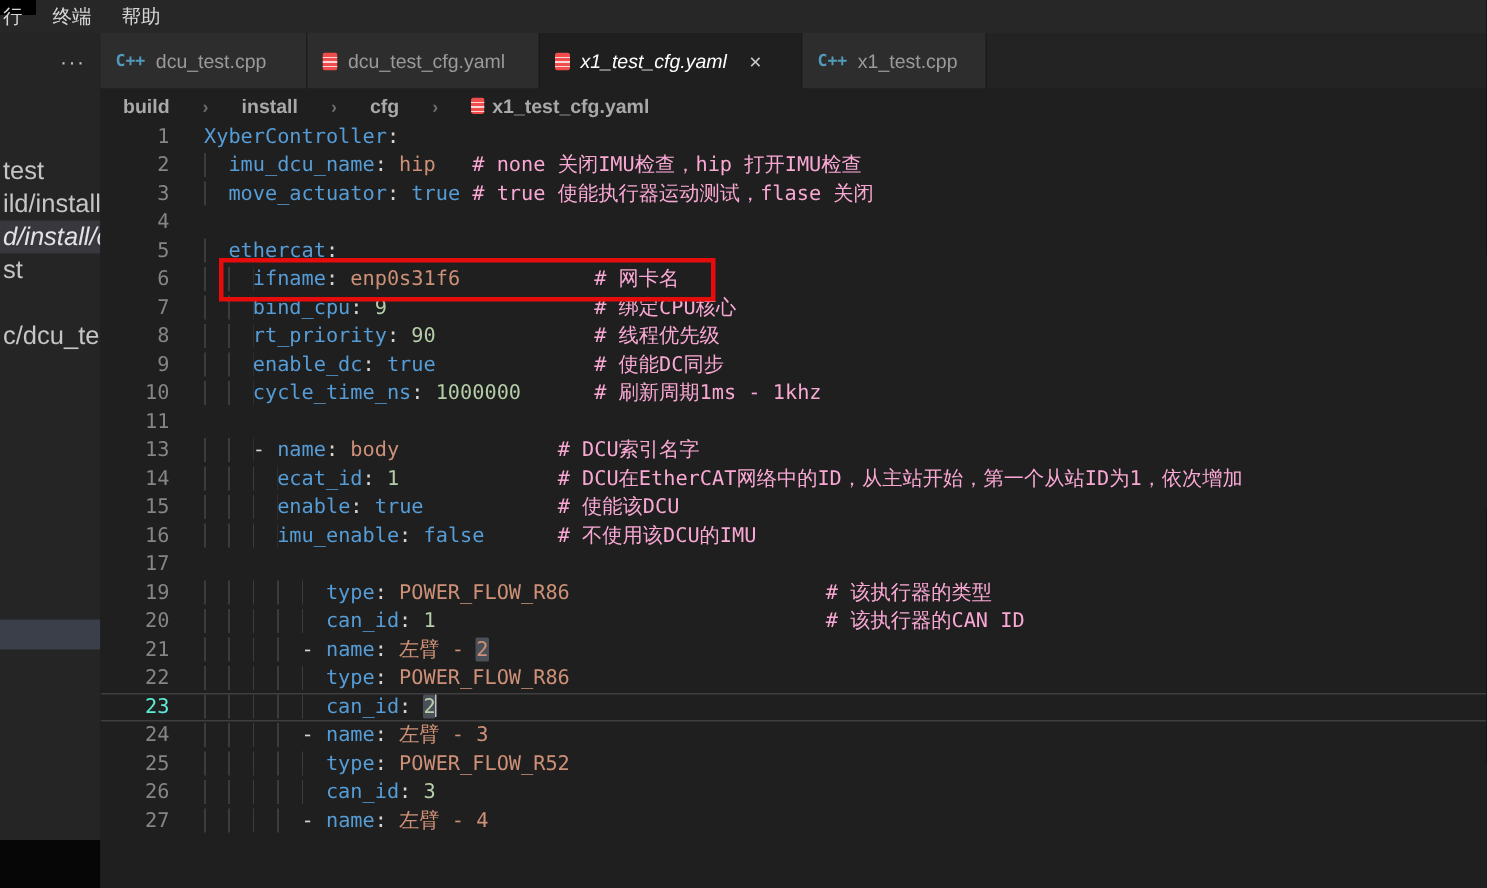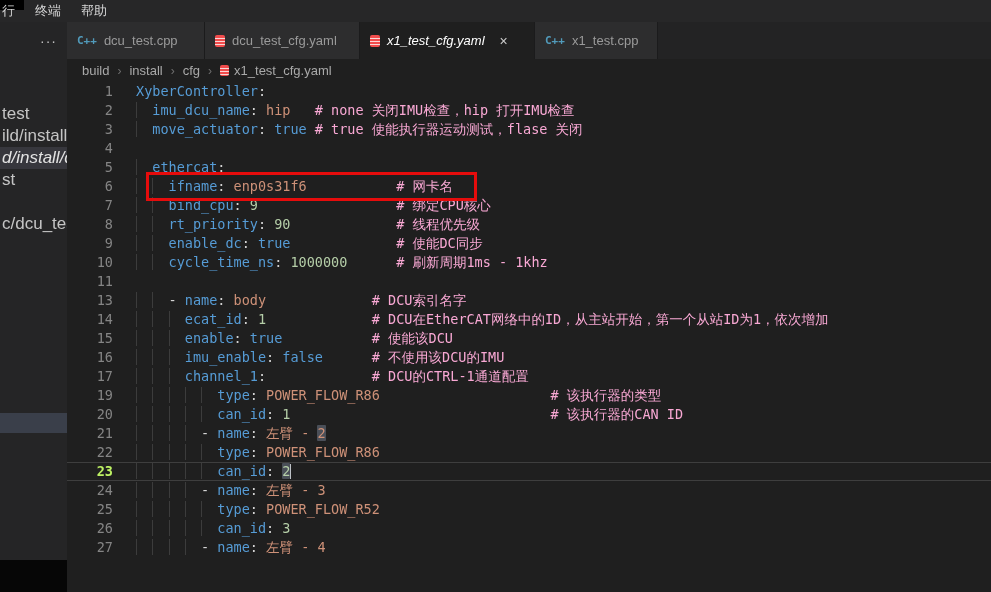--- a/index.html
+++ b/index.html
@@ -33,31 +33,31 @@
   
   #sidebar { position:absolute; left:0; top:59px; width:67px; bottom:0; background:#252526; overflow:hidden; }
   #side-rows { position:absolute; left:0; top:44px; width:100%; }
   .side-row { height:22px; line-height:22px; font-size:17px; color:#c5c5c5; padding-left:2px;
               white-space:nowrap; overflow:hidden; cursor:pointer; }
   .side-row.selected { background:#37373d; color:#e3e3e3; font-style:italic; }
   #side-band { position:absolute; left:0; top:354px; width:100%; height:20px; background:#3a3f4a; }
   #side-black { position:absolute; left:0; top:501px; width:100%; height:32px; background:#060606; }
   
   #editor { position:absolute; left:67px; top:59px; right:0; bottom:0; background:#1f1f1f; overflow:hidden; }
-  #breadcrumb { height:23px; display:flex; align-items:center; padding-left:15px; gap:8px;
-                font-size:13px; color:#a9a9a9; }
+  #breadcrumb { height:23px; display:flex; align-items:center; padding-left:15px; gap:22px;
+                font-size:13px; color:#a9a9a9;font-weight:bold; }
   .crumb { cursor:pointer; }
   .crumb-sep { color:#6e6e6e; font-size:12px; }
   #crumb-file { display:flex; align-items:center; gap:5px; cursor:pointer; }
   #code { position:absolute; left:0; top:23px; right:0; bottom:0;
           font-family:"DejaVu Sans Mono", monospace; font-size:13.5px; }
   .code-line { display:flex; height:19px; line-height:19px; white-space:pre; cursor:text; }
   .code-line.active { box-shadow: inset 0 1px 0 #3e3e3e, inset 0 -1px 0 #3e3e3e; }
   .ln { width:46px; flex:0 0 46px; text-align:right; color:#858585; user-select:none; }
-  .code-line.active .ln { color:#bef264;font-weight:bold; }
+  .code-line.active .ln { color:#5eead4; }
   .lc { padding-left:23px; }
   .sg-i { background:repeating-linear-gradient(to right, #3c3c3c 0 1px, transparent 1px 2ch); }
   .sg-p { color:#d4d4d4; }
   .sg-k { color:#569cd6; }
   .sg-s { color:#ce9178; }
   .sg-n { color:#b5cea8; }
   .sg-c { color:#f9a8d4; }
   .sg-hl { background:#4a4f58; border-radius:1px; }
   .sg-cur { display:inline-block; width:0; height:15px; border-left:1.5px solid #bdc1c6; vertical-align:-3px; }
   
@@ -138,21 +138,21 @@
         <div class="code-line"><span class="ln">6</span><span class="lc"><span class="sg-i sg-p">    </span><span class="sg-k">ifname</span><span class="sg-p">: </span><span class="sg-s">enp0s31f6</span><span class="sg-p">           </span><span class="sg-c"># 网卡名</span></span></div>
         <div class="code-line"><span class="ln">7</span><span class="lc"><span class="sg-i sg-p">    </span><span class="sg-k">bind_cpu</span><span class="sg-p">: </span><span class="sg-n">9</span><span class="sg-p">                 </span><span class="sg-c"># 绑定CPU核心</span></span></div>
         <div class="code-line"><span class="ln">8</span><span class="lc"><span class="sg-i sg-p">    </span><span class="sg-k">rt_priority</span><span class="sg-p">: </span><span class="sg-n">90</span><span class="sg-p">             </span><span class="sg-c"># 线程优先级</span></span></div>
         <div class="code-line"><span class="ln">9</span><span class="lc"><span class="sg-i sg-p">    </span><span class="sg-k">enable_dc</span><span class="sg-p">: </span><span class="sg-k">true</span><span class="sg-p">             </span><span class="sg-c"># 使能DC同步</span></span></div>
         <div class="code-line"><span class="ln">10</span><span class="lc"><span class="sg-i sg-p">    </span><span class="sg-k">cycle_time_ns</span><span class="sg-p">: </span><span class="sg-n">1000000</span><span class="sg-p">      </span><span class="sg-c"># 刷新周期1ms - 1khz</span></span></div>
         <div class="code-line"><span class="ln">11</span><span class="lc"></span></div>
         <div class="code-line"><span class="ln">13</span><span class="lc"><span class="sg-i sg-p">    </span><span class="sg-p">- </span><span class="sg-k">name</span><span class="sg-p">: </span><span class="sg-s">body</span><span class="sg-p">             </span><span class="sg-c"># DCU索引名字</span></span></div>
         <div class="code-line"><span class="ln">14</span><span class="lc"><span class="sg-i sg-p">      </span><span class="sg-k">ecat_id</span><span class="sg-p">: </span><span class="sg-n">1</span><span class="sg-p">             </span><span class="sg-c"># DCU在EtherCAT网络中的ID，从主站开始，第一个从站ID为1，依次增加</span></span></div>
         <div class="code-line"><span class="ln">15</span><span class="lc"><span class="sg-i sg-p">      </span><span class="sg-k">enable</span><span class="sg-p">: </span><span class="sg-k">true</span><span class="sg-p">           </span><span class="sg-c"># 使能该DCU</span></span></div>
         <div class="code-line"><span class="ln">16</span><span class="lc"><span class="sg-i sg-p">      </span><span class="sg-k">imu_enable</span><span class="sg-p">: </span><span class="sg-k">false</span><span class="sg-p">      </span><span class="sg-c"># 不使用该DCU的IMU</span></span></div>
-        <div class="code-line"><span class="ln">17</span><span class="lc"><span class="sg-i sg-p">      </span><span class="sg-k">channel_1</span><span class="sg-p">:</span><span class="sg-p">             </span><span class="sg-c"># DCU的CTRL-1通道配置</span></span></div>
+        <div class="code-line"><span class="ln">17</span></div>
         <div class="code-line"><span class="ln">19</span><span class="lc"><span class="sg-i sg-p">          </span><span class="sg-k">type</span><span class="sg-p">: </span><span class="sg-s">POWER_FLOW_R86</span><span class="sg-p">                     </span><span class="sg-c"># 该执行器的类型</span></span></div>
         <div class="code-line"><span class="ln">20</span><span class="lc"><span class="sg-i sg-p">          </span><span class="sg-k">can_id</span><span class="sg-p">: </span><span class="sg-n">1</span><span class="sg-p">                                </span><span class="sg-c"># 该执行器的CAN ID</span></span></div>
         <div class="code-line"><span class="ln">21</span><span class="lc"><span class="sg-i sg-p">        </span><span class="sg-p">- </span><span class="sg-k">name</span><span class="sg-p">: </span><span class="sg-s">左臂 - </span><span class="sg-s sg-hl">2</span></span></div>
         <div class="code-line"><span class="ln">22</span><span class="lc"><span class="sg-i sg-p">          </span><span class="sg-k">type</span><span class="sg-p">: </span><span class="sg-s">POWER_FLOW_R86</span></span></div>
         <div class="code-line active"><span class="ln">23</span><span class="lc"><span class="sg-i sg-p">          </span><span class="sg-k">can_id</span><span class="sg-p">: </span><span class="sg-n sg-hl">2</span><span class="sg-cur"></span></span></div>
         <div class="code-line"><span class="ln">24</span><span class="lc"><span class="sg-i sg-p">        </span><span class="sg-p">- </span><span class="sg-k">name</span><span class="sg-p">: </span><span class="sg-s">左臂 - 3</span></span></div>
         <div class="code-line"><span class="ln">25</span><span class="lc"><span class="sg-i sg-p">          </span><span class="sg-k">type</span><span class="sg-p">: </span><span class="sg-s">POWER_FLOW_R52</span></span></div>
         <div class="code-line"><span class="ln">26</span><span class="lc"><span class="sg-i sg-p">          </span><span class="sg-k">can_id</span><span class="sg-p">: </span><span class="sg-n">3</span></span></div>
         <div class="code-line"><span class="ln">27</span><span class="lc"><span class="sg-i sg-p">        </span><span class="sg-p">- </span><span class="sg-k">name</span><span class="sg-p">: </span><span class="sg-s">左臂 - 4</span></span></div>
       </div>

